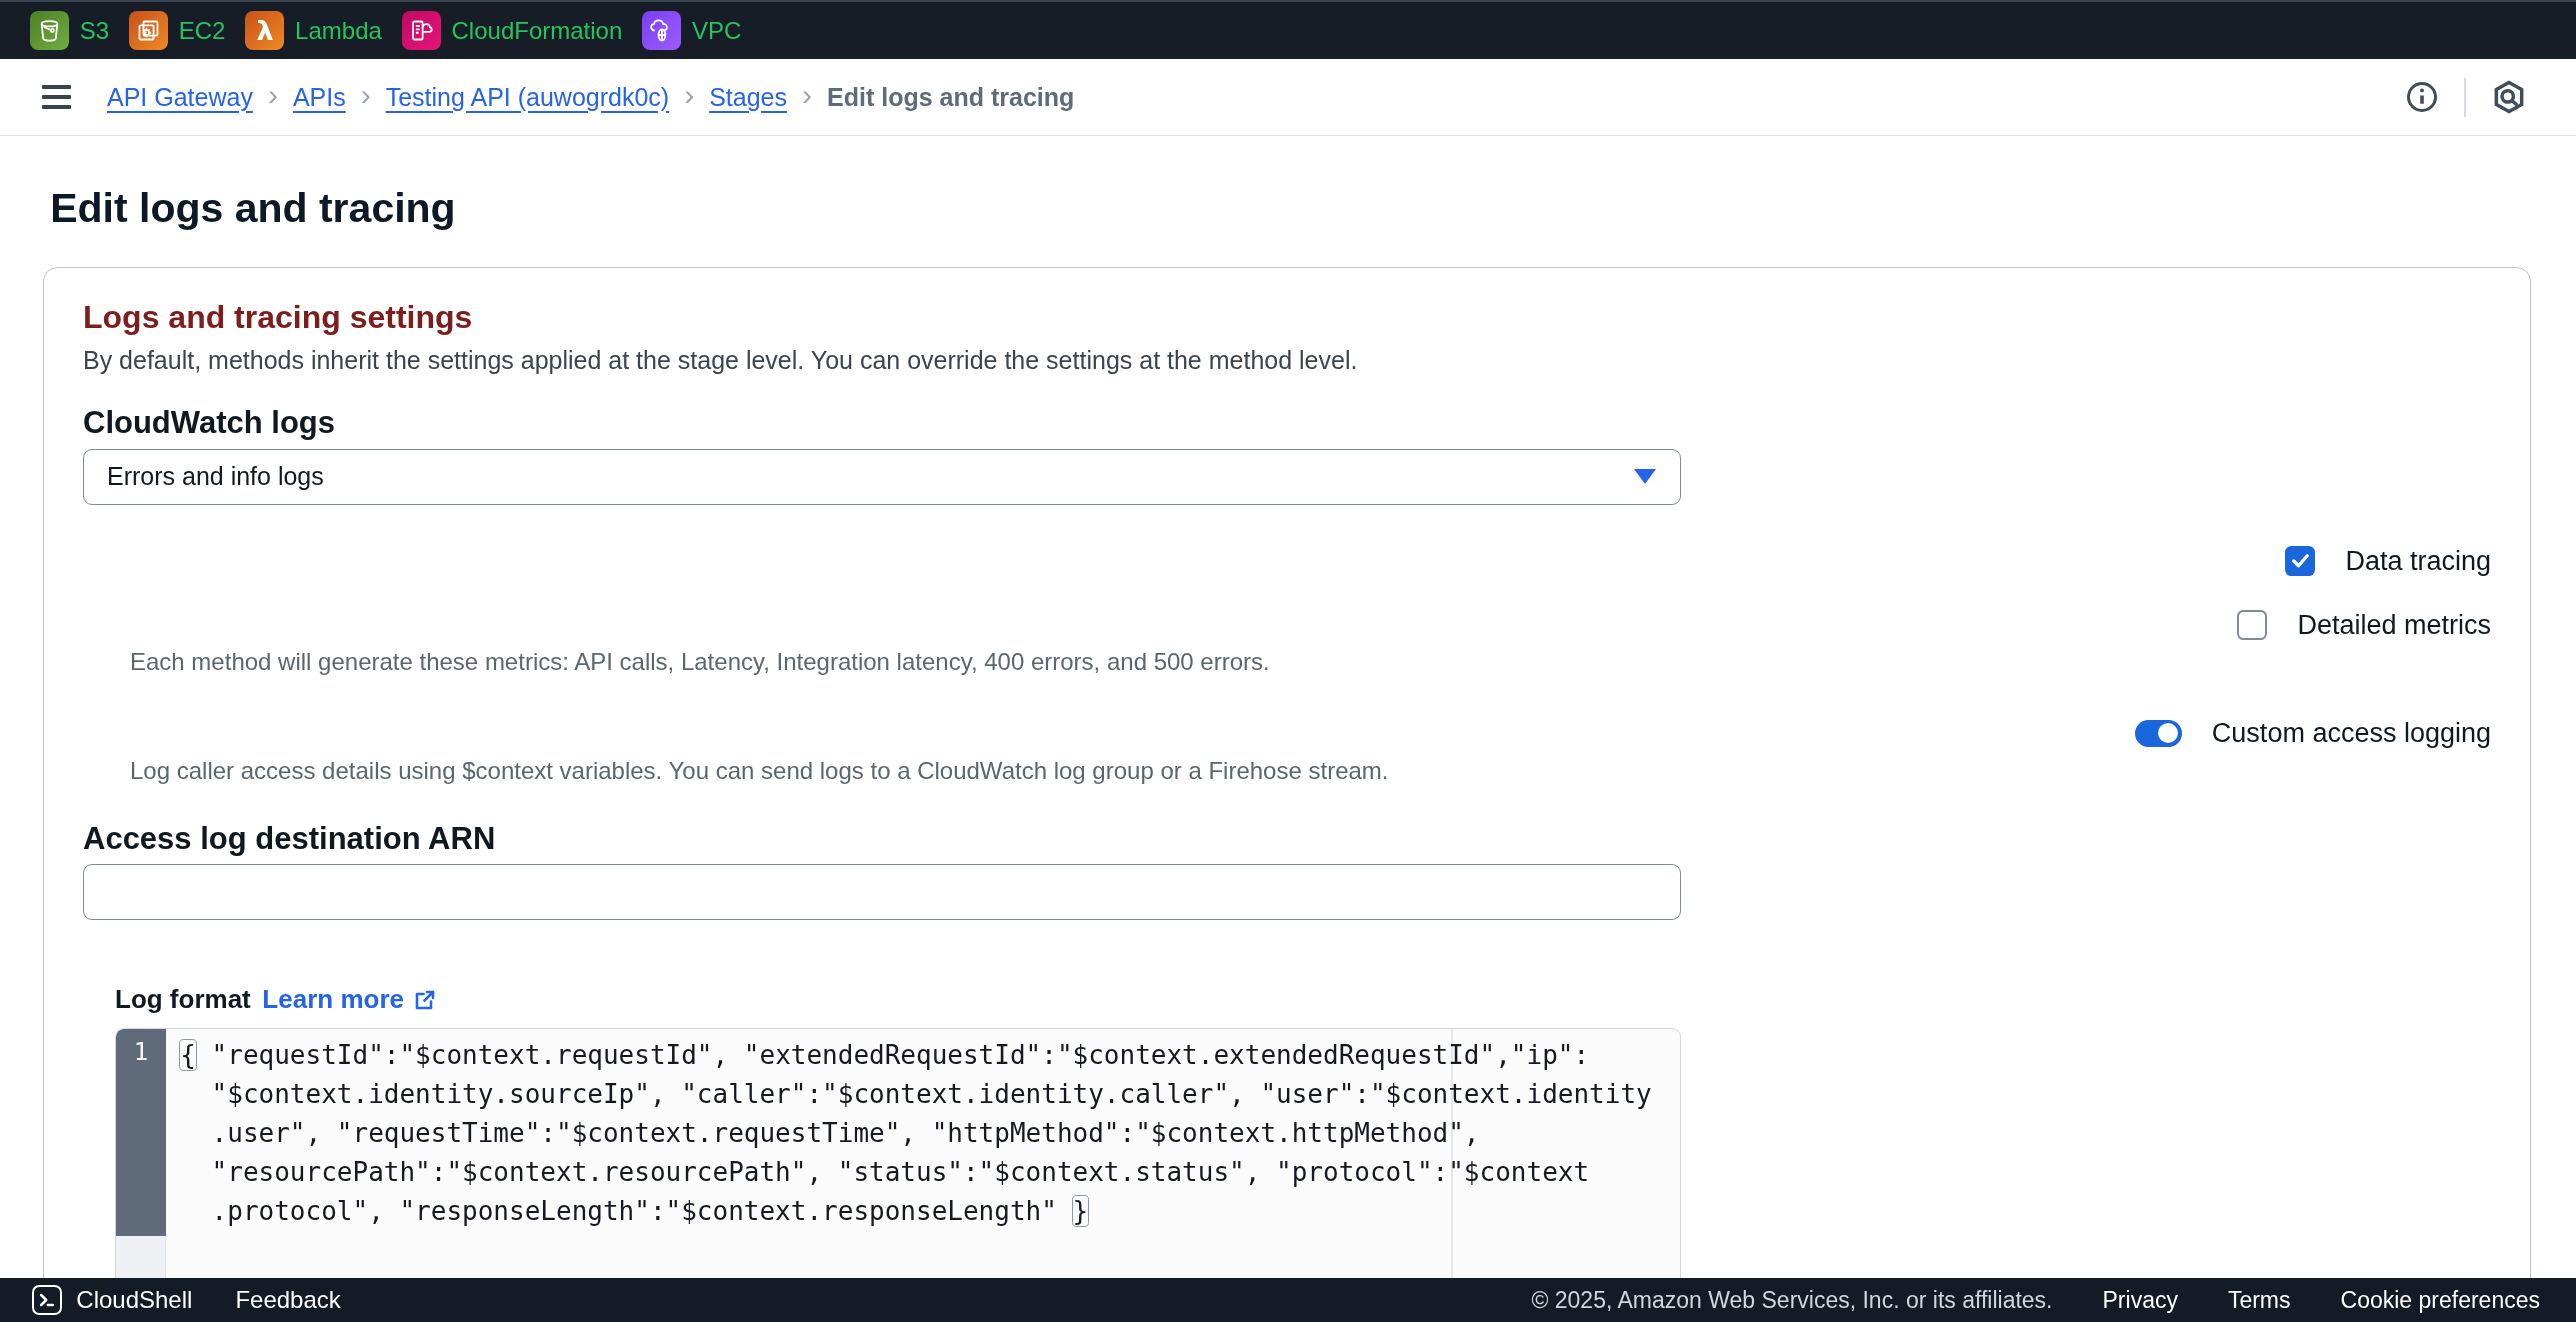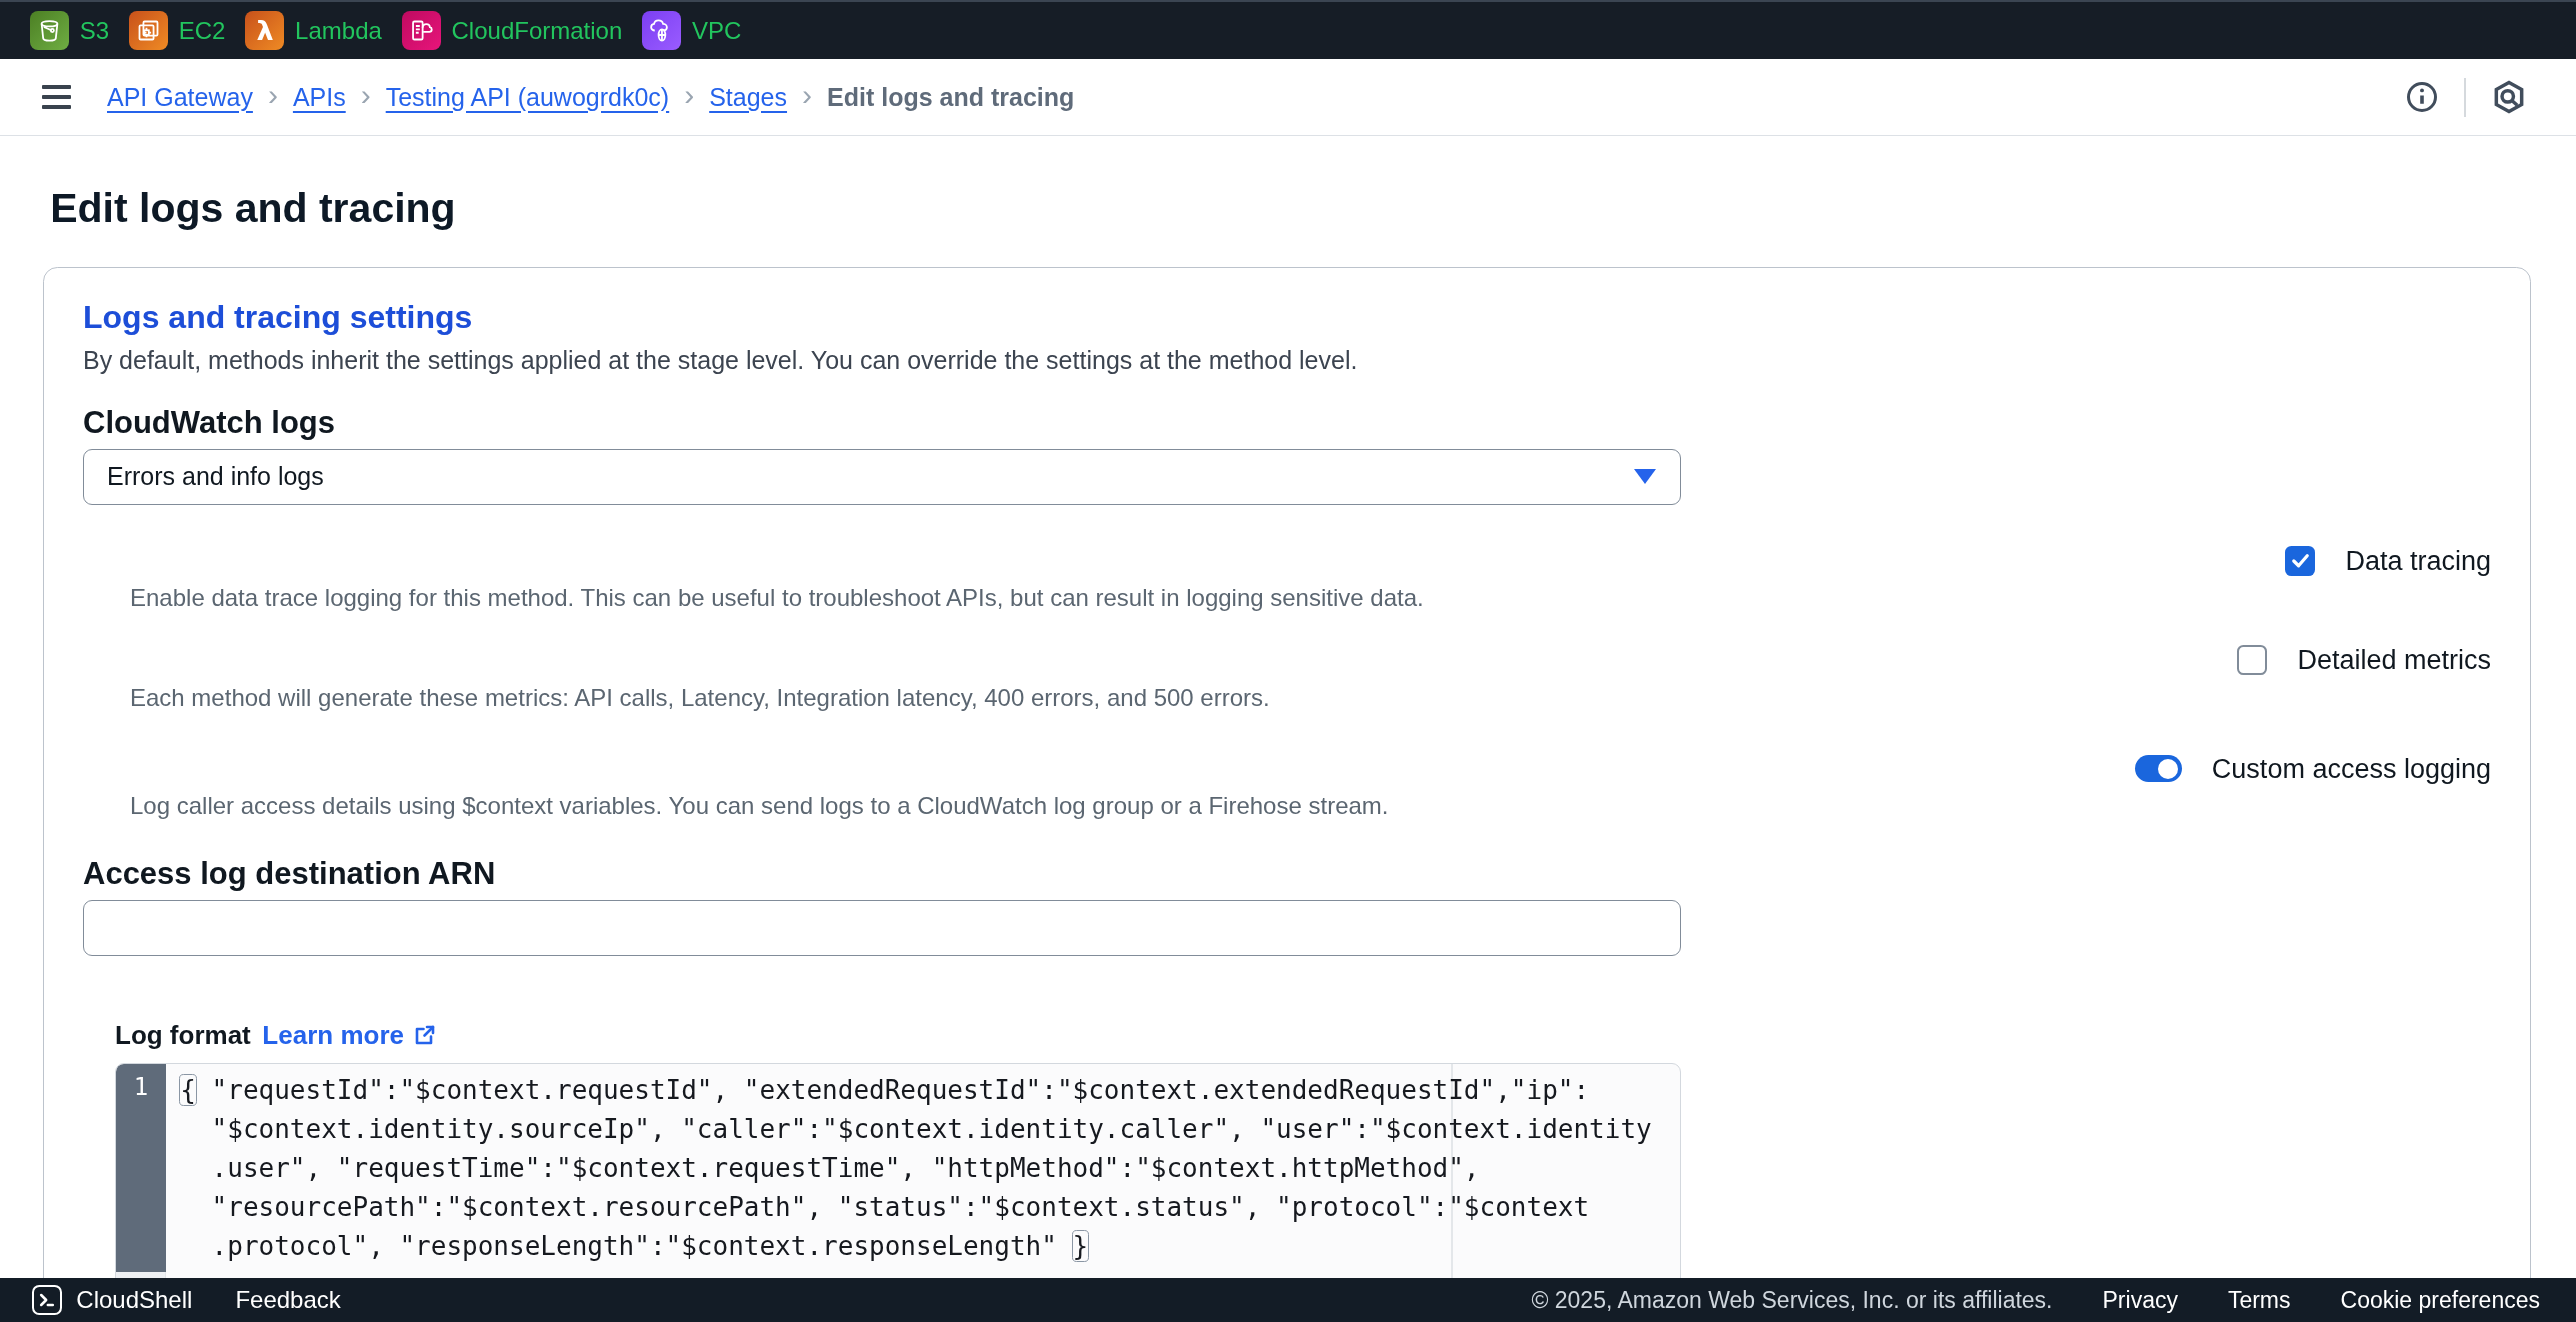--- a/index.html
+++ b/index.html
@@ -33,21 +33,21 @@
   .hdr-icon { width:39px; height:39px; display:flex; align-items:center; justify-content:center; cursor:pointer; }
   .vdivider { width:1.8px; height:39px; background:#d5d9dd; }
 
   
   .main { padding:0 43px; }
   .page-title { font-size:41px; font-weight:700; color:#0d1926; line-height:50px;
                 margin:47px 0 34px 7.2px; }
 
   .card { width:2488px; height:1084px; border:1.8px solid #bcc3cc; border-radius:14.3px;
           padding:30px 39px; background:#fff; }
-  .card h2 { font-size:32px; line-height:39px; font-weight:700; color:#1d4ed8; }
+  .card h2 { font-size:32px; line-height:39px; font-weight:700; color:#7f1d1d; }
   .card .panel-desc { font-size:25px; line-height:32px; color:#3c4450; margin-top:7.2px; }
 
   .field-label { font-size:31px; font-weight:700; color:#101820; line-height:30px; margin-top:32px; }
 
   .select { width:1598px; height:56px; border:1.8px solid #818c99; border-radius:9px;
             margin-top:10.7px; display:flex; align-items:center; padding:0 24px 0 23px;
             font-size:25px; color:#101820; cursor:pointer; background:#fff; }
   .select .caret { margin-left:auto; width:0; height:0;
                    border-left:11.6px solid transparent; border-right:11.6px solid transparent;
                    border-top:15px solid #2563eb; }
@@ -207,21 +207,20 @@
     </div>
 
     <div class="opt-row m1">
       <span class="checkbox checked">
         <svg viewBox="0 0 24 24" width="23" height="23" fill="none" stroke="#fff" stroke-width="3.4" stroke-linecap="round" stroke-linejoin="round">
           <polyline points="5,12.5 10,17.5 19,7"></polyline>
         </svg>
       </span>
       <span class="opt-label">Data tracing</span>
     </div>
-    <div class="opt-desc">Enable data trace logging for this method. This can be useful to troubleshoot APIs, but can result in logging sensitive data.</div>
 
     <div class="opt-row m2">
       <span class="checkbox unchecked"></span>
       <span class="opt-label">Detailed metrics</span>
     </div>
     <div class="opt-desc">Each method will generate these metrics: API calls, Latency, Integration latency, 400 errors, and 500 errors.</div>
 
     <div class="opt-row m3">
       <span class="toggle">
           <span class="knob"></span>

